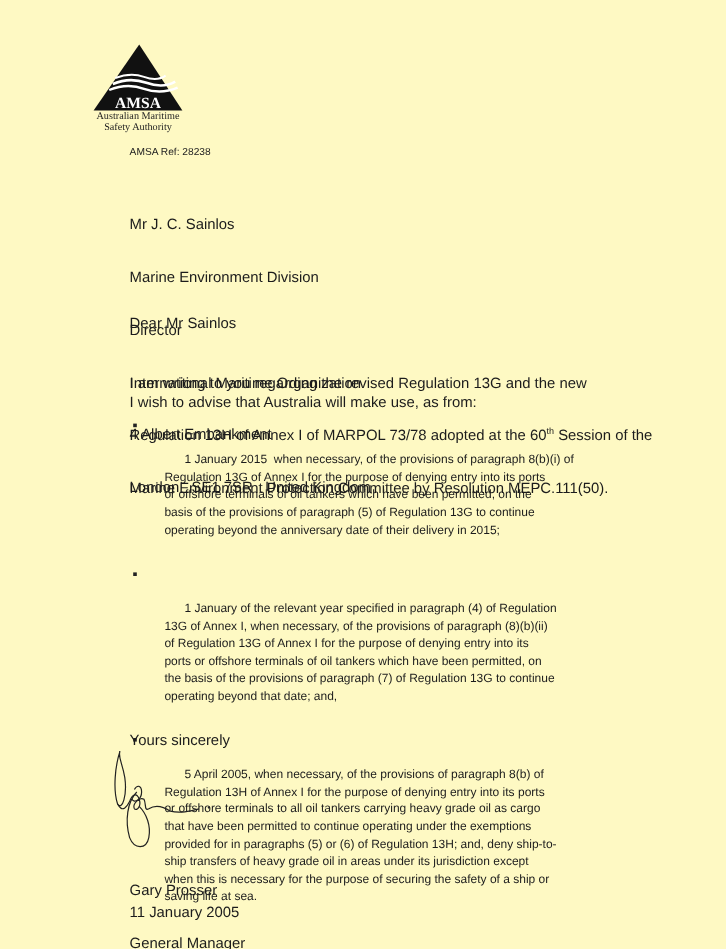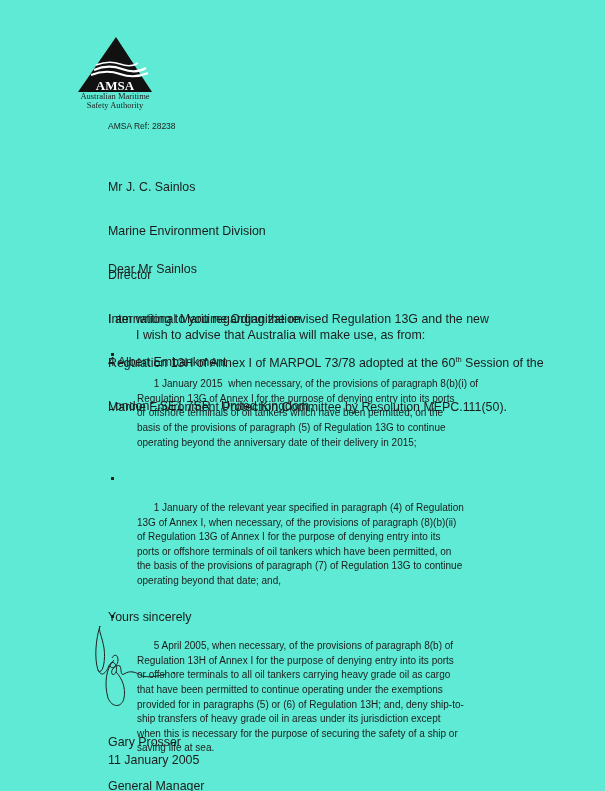--- a/index.html
+++ b/index.html
@@ -12,21 +12,21 @@
       height: 791px;
       position: relative;
       overflow: hidden;
       font-family: "Liberation Sans", sans-serif;
       color: #1a1a1a;
     }
     .page {
       position: absolute;
       left: 0; top: 0;
       width: 605px; height: 791px;
-      background: #5eead4;
+      background: #fef9c3;
     }
     .logo {
       position: absolute;
       left: 74px;
       top: 36px;
       width: 82px;
       height: 74px;
     }
     .logo svg { display: block; }
     .logo-caption {
@@ -51,21 +51,21 @@
       position: absolute;
       left: 108px;
       font-size: 12.4px;
       line-height: 14.6px;
       white-space: pre;
       color: #1c1c1c;
     }
     .addr { top: 151px; }
     .salutation { top: 262px; }
     .intro { top: 283px; }
-    .advise { top: 328px; margin-left: 28px; }
+    .advise { top: 328px; }
     .list {
       position: absolute;
       left: 108px;
       top: 348px;
       width: 420px;
       font-size: 10px;
       line-height: 14.6px;
       color: #1c1c1c;
     }
     .list-item {

